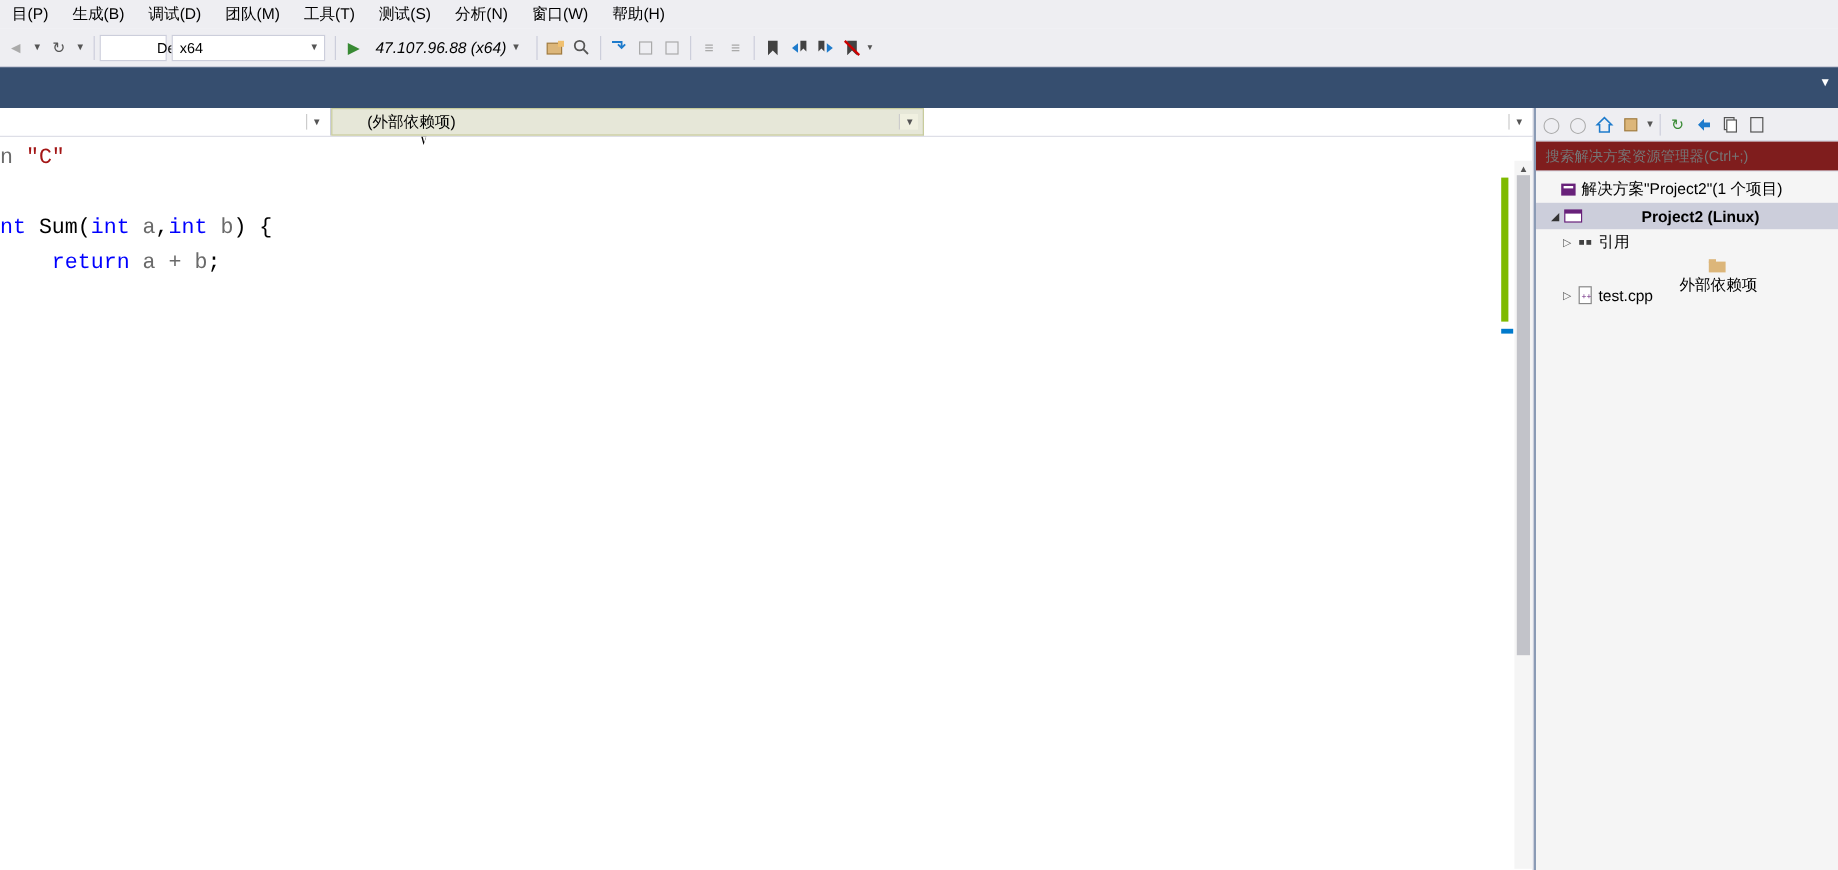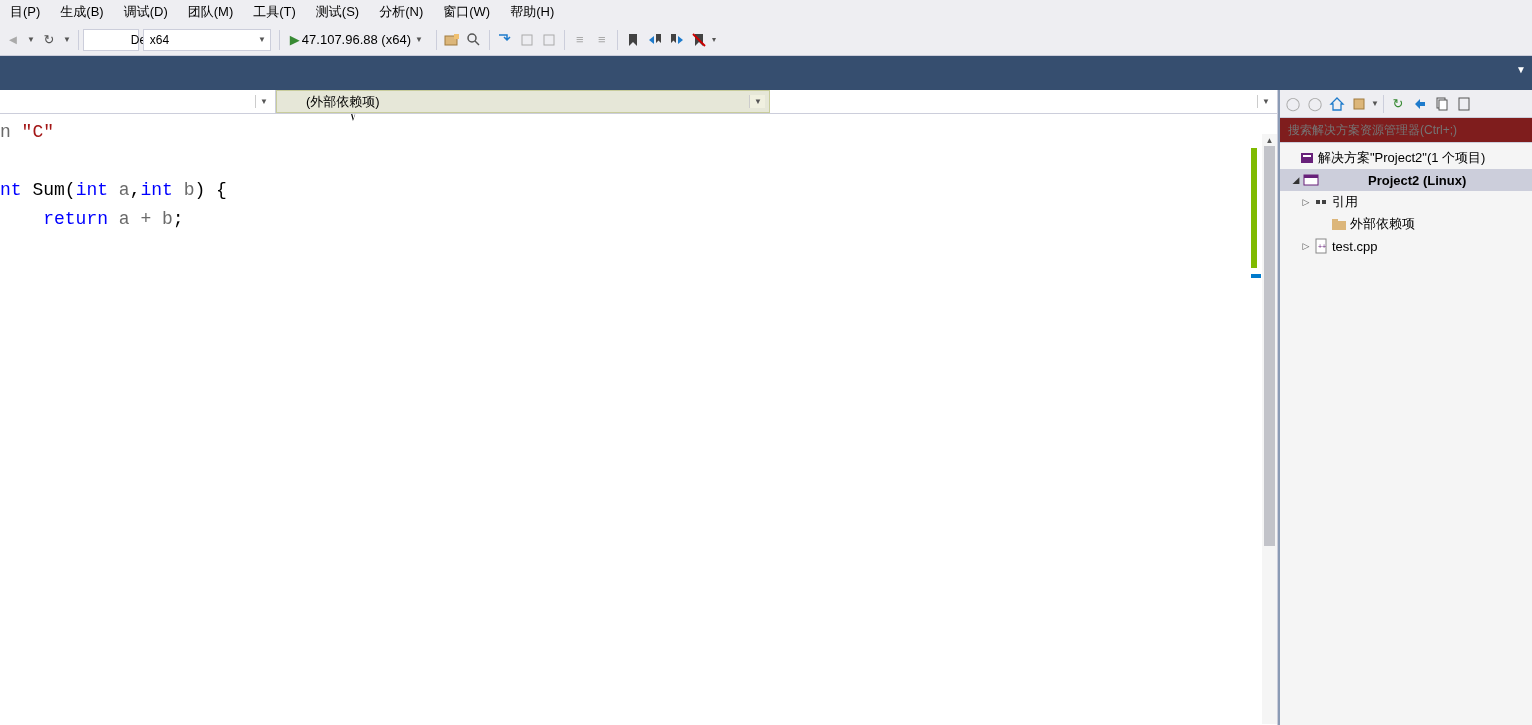--- a/index.html
+++ b/index.html
@@ -95,21 +95,21 @@
     <span>Debug</span>
     <span class="caret">▼</span>
   </div>
   <div class="dropdown" style="width:128px;">
     <span>x64</span>
     <span class="caret" style="margin-left:auto;">▼</span>
   </div>
   <div class="sep"></div>
   <div class="run">
     <span style="color:#388a34;">▶</span>
-    <span style="margin-left:2px;">47.107.96.88 (x64)</span>
+    <span style="margin-left:13px;font-style:italic;">47.107.96.88 (x64)</span>
     <span class="tri-down" style="margin-left:4px;">▼</span>
   </div>
   <div class="sep"></div>
   <div class="btn">
     <svg class="icon" viewBox="0 0 16 16">
         <rect x="1" y="4" width="12" height="9" fill="#dcb67a" stroke="#a07b3f"></rect>
         <rect x="10" y="2" width="5" height="5" fill="#f0c070"></rect>
       </svg>
   </div>
   <div class="btn">
@@ -278,21 +278,21 @@
       <div class="node indent1">
         <span class="expander">▷</span>
         <span class="ic">
           <svg class="icon" viewBox="0 0 16 16">
               <rect x="3" y="6" width="4" height="4" fill="#424242"></rect>
               <rect x="9" y="6" width="4" height="4" fill="#424242"></rect>
             </svg>
         </span>
         <span class="lbl">引用</span>
       </div>
-      <div class="node indent2" style="padding-left:50px;">
+      <div class="node indent2" style="padding-left:50px;flex-direction:column;">
         <span class="ic">
           <svg class="icon" viewBox="0 0 16 16">
               <rect x="1" y="5" width="14" height="9" fill="#dcb67a"></rect>
               <rect x="1" y="3" width="6" height="3" fill="#dcb67a"></rect>
             </svg>
         </span>
         <span class="lbl">外部依赖项</span>
       </div>
       <div class="node indent1">
         <span class="expander">▷</span>

